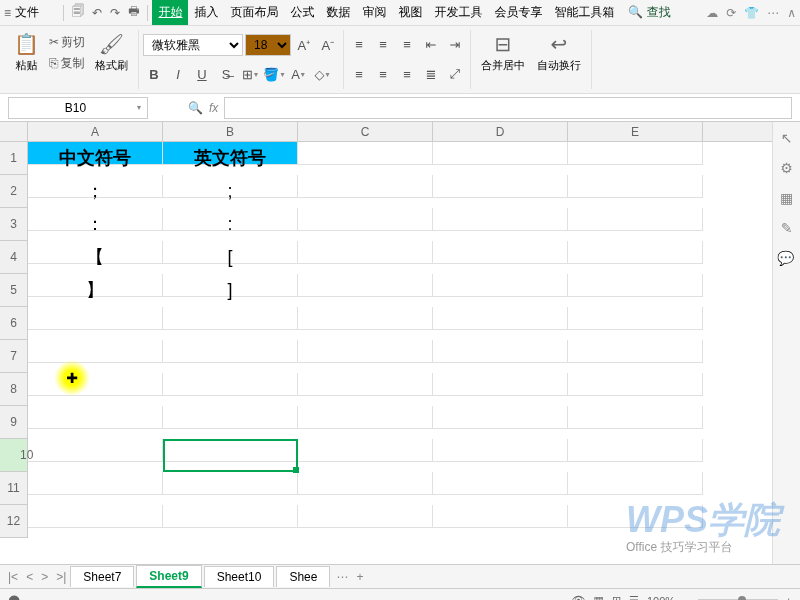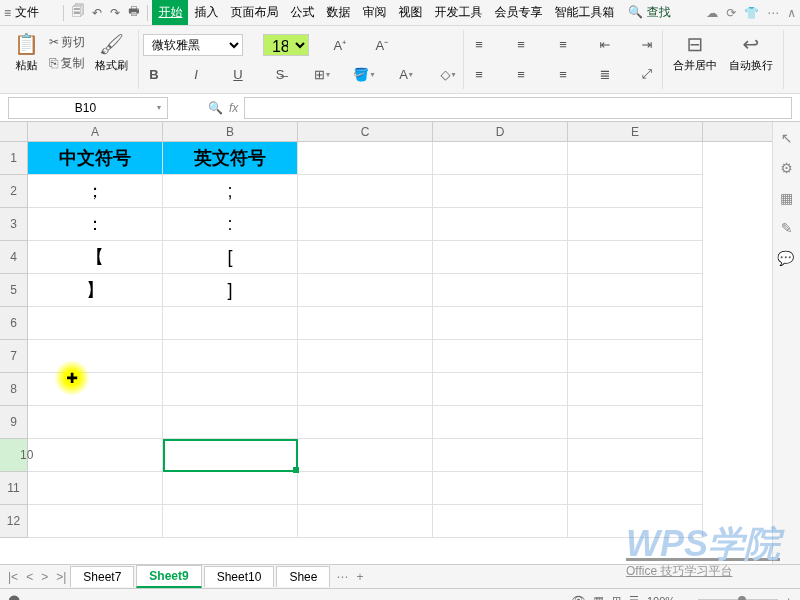--- a/index.html
+++ b/index.html
@@ -14,32 +14,32 @@
     .menu-bar .tab.active { background: #00a651; color: #fff; text-decoration: underline; }
     .menu-bar .search { color: #14532d; margin-left: 8px; }
     .menu-bar .right-icons { margin-left: auto; display: flex; gap: 8px; color: #888; }
     
     .toolbar { height: 68px; background: #f5f5f5; border-bottom: 1px solid #ddd; display: flex; padding: 4px; font-size: 12px; }
     .toolbar-group { display: flex; flex-direction: column; padding: 0 4px; border-right: 1px solid #e0e0e0; }
     .toolbar-group.no-border { border-right: none; }
     .toolbar-btn-big { display: flex; flex-direction: column; align-items: center; justify-content: center; padding: 2px 6px; cursor: pointer; }
     .toolbar-btn-big .icon { font-size: 20px; color: #666; }
     .toolbar-btn-big .label { font-size: 11px; margin-top: 2px; }
-    .toolbar-row { display: flex; align-items: center; height: 30px; gap: 20px; }
+    .toolbar-row { display: flex; align-items: center; height: 30px; gap: 2px; }
     .toolbar-small-btn { padding: 2px 4px; cursor: pointer; display: flex; align-items: center; gap: 2px; color: #555; }
     .font-select { border: 1px solid #ccc; height: 22px; padding: 0 4px; font-size: 12px; min-width: 100px; background: #fff; }
-    .font-size { border: 1px solid #ccc; height: 22px; padding: 2px 4px; font-size: 16px; width: 46px; background: #bef264; }
+    .font-size { border: 1px solid #ccc; height: 22px; padding: 2px 4px; font-size: 12px; width: 46px; background: #a16207; }
     .fmt-btn { width: 22px; height: 22px; display: inline-flex; align-items: center; justify-content: center; cursor: pointer; font-size: 13px; color: #555; }
     .fmt-btn.bold { font-weight: bold; }
     .fmt-btn.italic { font-style: italic; }
     .fmt-btn.underline { text-decoration: underline; }
     .dropdown-arrow { font-size: 8px; color: #888; margin-left: 1px; }
     
     .formula-bar { height: 28px; border-bottom: 1px solid #ccc; display: flex; align-items: center; font-size: 12px; background: #fff; }
-    .cell-ref { width: 160px; border: 1px solid #ccc; height: 22px; margin-left: 8px; display: flex; align-items: center; padding: 0 6px; }
+    .cell-ref { width: 140px; border: 1px solid #ccc; height: 22px; margin-left: 8px; display: flex; align-items: center; padding: 0 6px; }
     .cell-ref span:first-child { flex: 1; text-align: center; }
     .fx-area { display: flex; align-items: center; margin-left: 40px; flex: 1; }
     .fx-icon { color: #888; margin: 8px 6px; font-style: italic; }
     .formula-input { flex: 1; border: 1px solid #ccc; height: 22px; margin-right: 8px; padding: 0 4px; outline: none; }
     
     .sheet-area { position: relative; height: 442px; display: flex; }
     .main-grid { flex: 1; position: relative; overflow: hidden; }
     .col-headers { display: flex; height: 20px; background: #f0f0f0; border-bottom: 1px solid #ccc; }
     .corner { width: 28px; border-right: 1px solid #ccc; background: #f0f0f0; }
     .col-header { border-right: 1px solid #ccc; text-align: center; font-size: 12px; color: #666; line-height: 20px; }
@@ -48,41 +48,41 @@
     .col-header.c { width: 135px; }
     .col-header.d { width: 135px; }
     .col-header.e { width: 135px; }
     
     .grid-body { display: flex; }
     .row-headers { width: 28px; }
     .row-header { height: 33px; border-bottom: 1px solid #ccc; border-right: 1px solid #ccc; background: #f0f0f0; text-align: center; font-size: 12px; color: #666; line-height: 33px; }
     .row-header.selected { background: #d4f0d4; padding-left: 20px; }
     .cells { position: relative; }
     .cell-row { display: flex; height: 33px; }
-    .cell { width: 135px; height: 33px; border-right: 1px solid #e0e0e0; border-bottom: 1px solid #e0e0e0; text-align: center; line-height: 33px; font-size: 18px; }
+    .cell { width: 135px; height: 23px; border-right: 1px solid #e0e0e0; border-bottom: 1px solid #e0e0e0; text-align: center; line-height: 33px; font-size: 18px; }
     .cell.header-cell { background: #00bfff; font-weight: bold; font-size: 18px; color: #000; }
     .selected-cell { position: absolute; border: 2px solid #00a651; left: 135px; top: 297px; width: 135px; height: 33px; pointer-events: none; }
     .selected-cell::after { content: ''; position: absolute; right: -3px; bottom: -3px; width: 6px; height: 6px; background: #00a651; }
     
     .highlight-cursor { position: absolute; left: 54px; top: 238px; width: 36px; height: 36px; background: radial-gradient(circle, #ffff00 30%, rgba(255,255,0,0) 70%); border-radius: 50%; z-index: 10; pointer-events: none; }
     .highlight-cursor::after { content: '✚'; position: absolute; left: 50%; top: 50%; transform: translate(-50%, -50%); font-size: 14px; color: #000; }
     
     .side-panel { width: 28px; background: #f5f5f5; border-left: 1px solid #ddd; display: flex; flex-direction: column; align-items: center; padding-top: 8px; gap: 14px; color: #888; font-size: 14px; }
     
     .sheet-tabs { height: 24px; background: #f5f5f5; border-top: 1px solid #ccc; display: flex; align-items: center; font-size: 12px; padding: 0 4px; }
     .nav-btn { padding: 0 4px; color: #888; cursor: pointer; }
     .sheet-tab { padding: 3px 12px; border: 1px solid #ccc; border-bottom: none; margin-right: 2px; cursor: pointer; background: #fff; }
     .sheet-tab.active { color: #00a651; font-weight: bold; border-bottom: 2px solid #00a651; }
     
     .status-bar { height: 24px; background: #f5f5f5; border-top: 1px solid #ccc; display: flex; align-items: center; font-size: 11px; padding: 0 8px; color: #666; }
     .status-bar .right { margin-left: auto; display: flex; align-items: center; gap: 8px; }
     .zoom-slider { width: 80px; height: 3px; background: #ccc; position: relative; }
     .zoom-slider::after { content: ''; position: absolute; left: 50%; top: -3px; width: 8px; height: 8px; background: #888; border-radius: 50%; }
     
-    .watermark { position: absolute; right: 20px; bottom: 20px; opacity: 0.4; pointer-events: none; z-index: 100; text-decoration: underline; }
+    .watermark { position: absolute; right: 20px; bottom: 44px; opacity: 0.4; pointer-events: none; z-index: 100; }
     .watermark-logo { font-size: 36px; font-weight: bold; color: #4a90d9; font-style: italic; }
     .watermark-text { font-size: 12px; color: #000000; margin-top: -6px; }
   </style>
 </head>
 <body>
 
 <div class="menu-bar">
   <span class="hamburger">≡</span>
   <span class="file-btn">文件</span>
   <span class="sep"></span>

